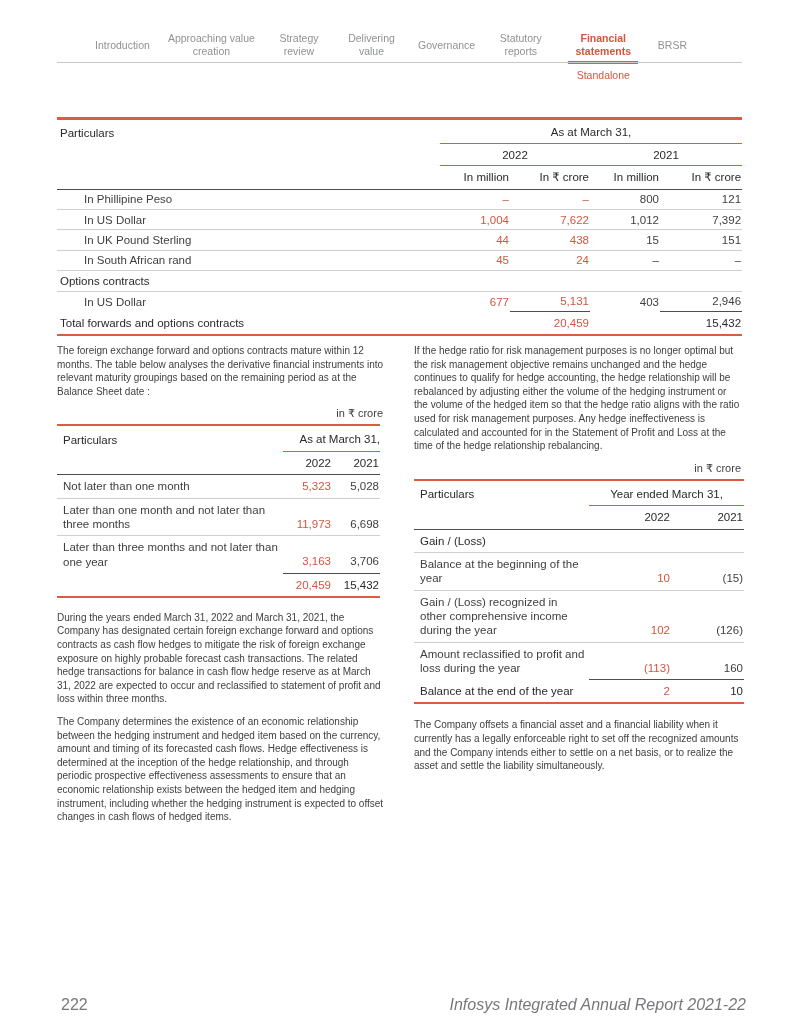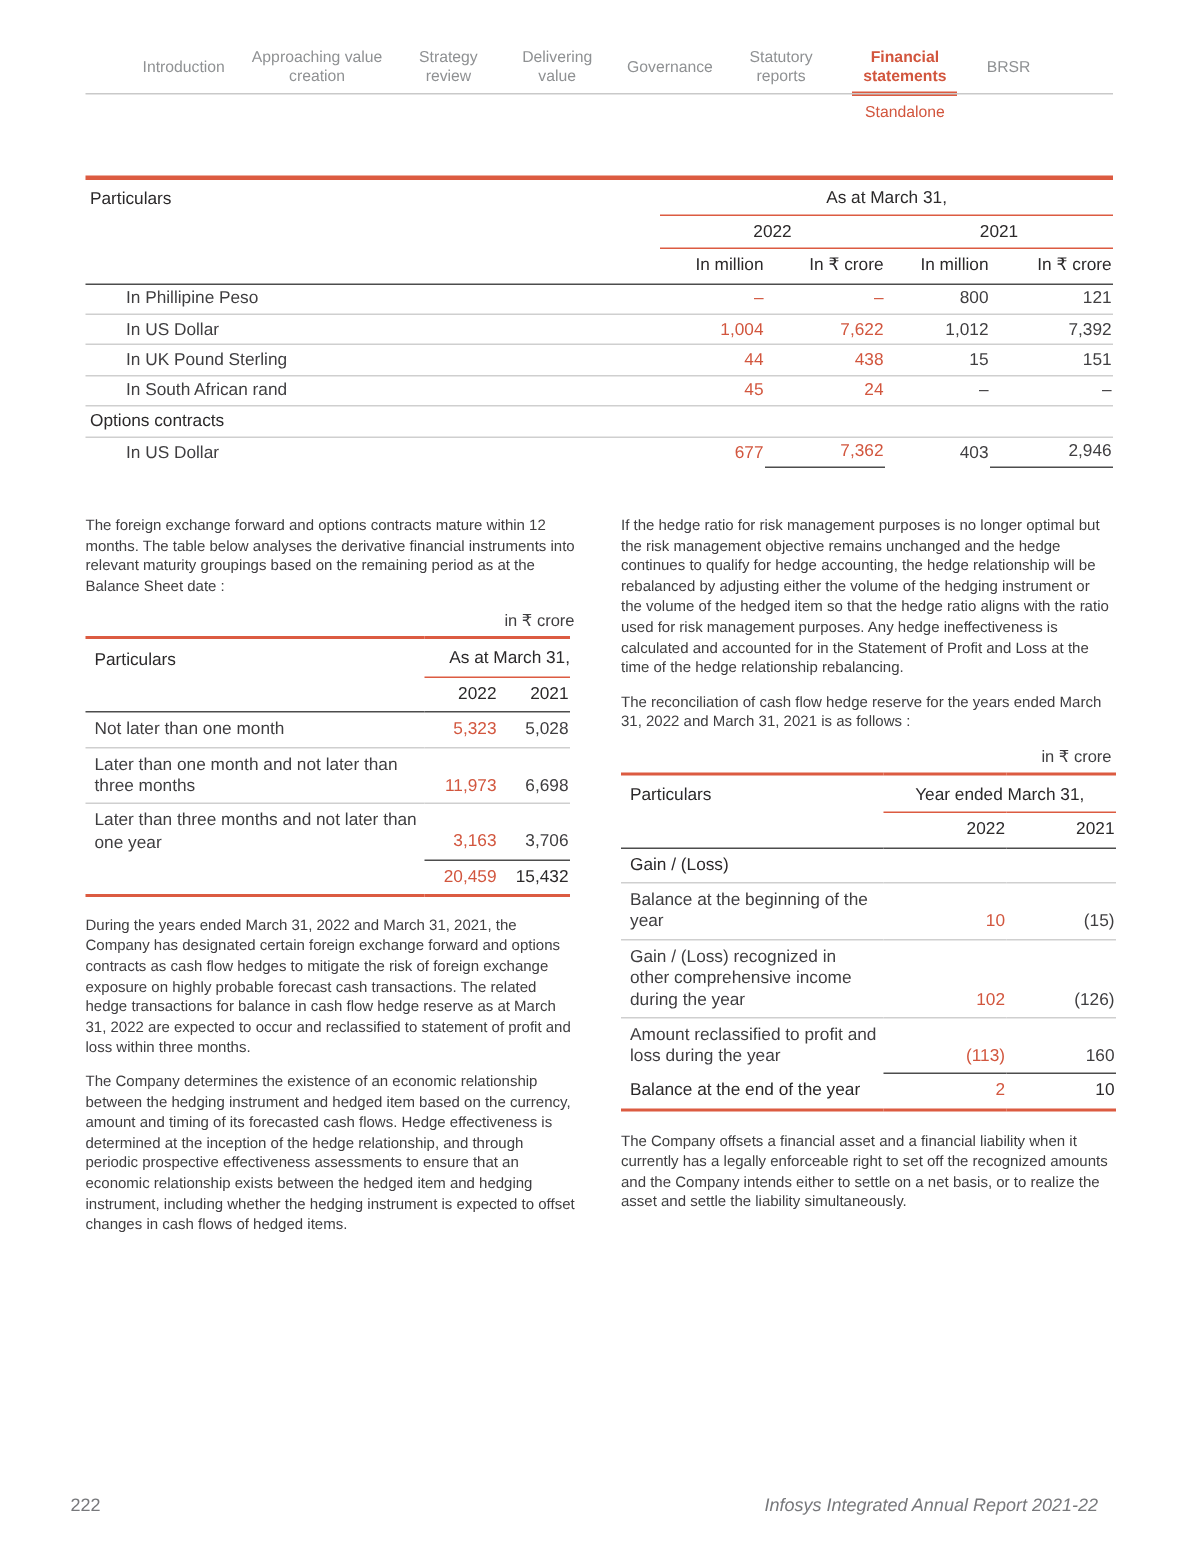--- a/index.html
+++ b/index.html
@@ -52,21 +52,21 @@
   .t2 td.grp2{border-bottom:1px solid #dc5b41;text-align:right;}
   .t3 td.grp2{border-bottom:1px solid #dc5b41;text-align:center;margin-top:35px;}
   .t2 tr.h2 td,.t3 tr.h2 td{border-bottom:1.5px solid #4d4d4d;padding-top:4px;padding-bottom:4px;}
   .t2 td.lbl,.t3 td.lbl{padding-left:6px;padding-right:4px;}
   .t2 tr.sep td,.t3 tr.sep td{border-top:1px solid #cfcfcf;}
   .t2 tr.body td,.t3 tr.body td{padding-top:4px;padding-bottom:4px;}
   .t2 tr.totrow td,.t3 tr.totrow td{border-bottom:2.5px solid #dc5b41;padding-top:4px;padding-bottom:4px;}
   .t2 tr.totrow td.num,.t3 tr.totrow td.num{border-top:1.5px solid #4d4d4d;}
 
   
-  .footer{position:absolute;left:47px;top:996px;width:685px;display:flex;justify-content:space-between;align-items:baseline;font-size:12px;color:#77787b;}
+  .footer{position:absolute;left:61px;top:996px;width:685px;display:flex;justify-content:space-between;align-items:baseline;font-size:16px;color:#77787b;}
   .footer .report{font-style:italic;}
 </style>
 </head>
 <body>
 
 <div class="nav">
   <div class="tab">Introduction</div>
   <div class="tab">Approaching value creation</div>
   <div class="tab">Strategy review</div>
   <div class="tab">Delivering value</div>
@@ -137,23 +137,30 @@
   <tr class="sep">
     <td class="lbl bold">Options contracts</td>
     <td></td>
     <td></td>
     <td></td>
     <td></td>
   </tr>
   <tr class="sep">
     <td class="lbl-ind">In US Dollar</td>
     <td class="num red">677</td>
-    <td class="num red sub-ul">7,362</td>
+    <td class="num red sub-ul">5,131</td>
     <td class="num">403</td>
     <td class="num sub-ul">2,946</td>
+  </tr>
+  <tr class="totrow">
+    <td class="lbl bold">Total forwards and options contracts</td>
+    <td></td>
+    <td class="num red bold" style="color:#d2563e;">20,459</td>
+    <td></td>
+    <td class="num bold">15,432</td>
   </tr>
 </tbody>
   </table>
 
 <div class="cols">
 
   <div class="col-left">
     <p>The foreign exchange forward and options contracts mature within 12 months. The table below analyses the derivative financial instruments into relevant maturity groupings based on the remaining period as at the Balance Sheet date :</p>
     <div class="unit-label">in ₹ crore</div>
 
@@ -195,21 +202,20 @@
       </tr>
     </tbody>
       </table>
 
     <p>During the years ended March 31, 2022 and March 31, 2021, the Company has designated certain foreign exchange forward and options contracts as cash flow hedges to mitigate the risk of foreign exchange exposure on highly probable forecast cash transactions. The related hedge transactions for balance in cash flow hedge reserve as at March 31, 2022 are expected to occur and reclassified to statement of profit and loss within three months.</p>
     <p>The Company determines the existence of an economic relationship between the hedging instrument and hedged item based on the currency, amount and timing of its forecasted cash flows. Hedge effectiveness is determined at the inception of the hedge relationship, and through periodic prospective effectiveness assessments to ensure that an economic relationship exists between the hedged item and hedging instrument, including whether the hedging instrument is expected to offset changes in cash flows of hedged items.</p>
   </div>
 
   <div class="col-right">
     <p>If the hedge ratio for risk management purposes is no longer optimal but the risk management objective remains unchanged and the hedge continues to qualify for hedge accounting, the hedge relationship will be rebalanced by adjusting either the volume of the hedging instrument or the volume of the hedged item so that the hedge ratio aligns with the ratio used for risk management purposes. Any hedge ineffectiveness is calculated and accounted for in the Statement of Profit and Loss at the time of the hedge relationship rebalancing.</p>
-    <p>The reconciliation of cash flow hedge reserve for the years ended March 31, 2022 and March 31, 2021 is as follows :</p>
     <div class="unit-label">in ₹ crore</div>
 
     <table class="t3">
       <colgroup>
           <col style="width:175px">
           <col style="width:82px">
           <col style="width:73px">
         </colgroup>
       <tbody>
           <tr class="h1">

